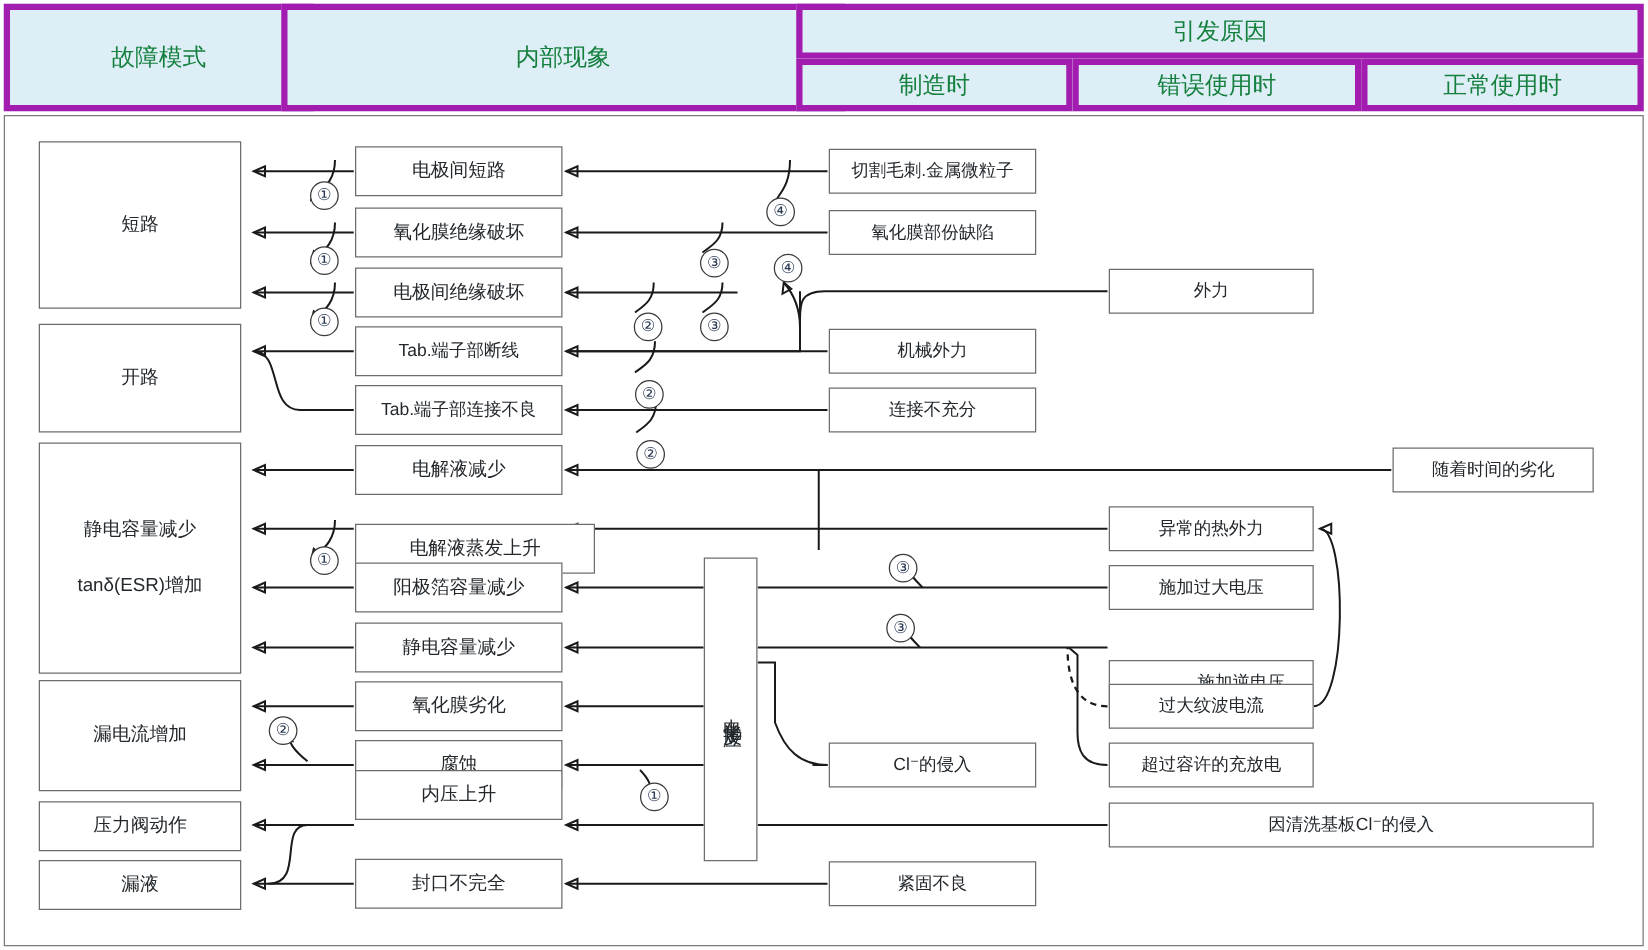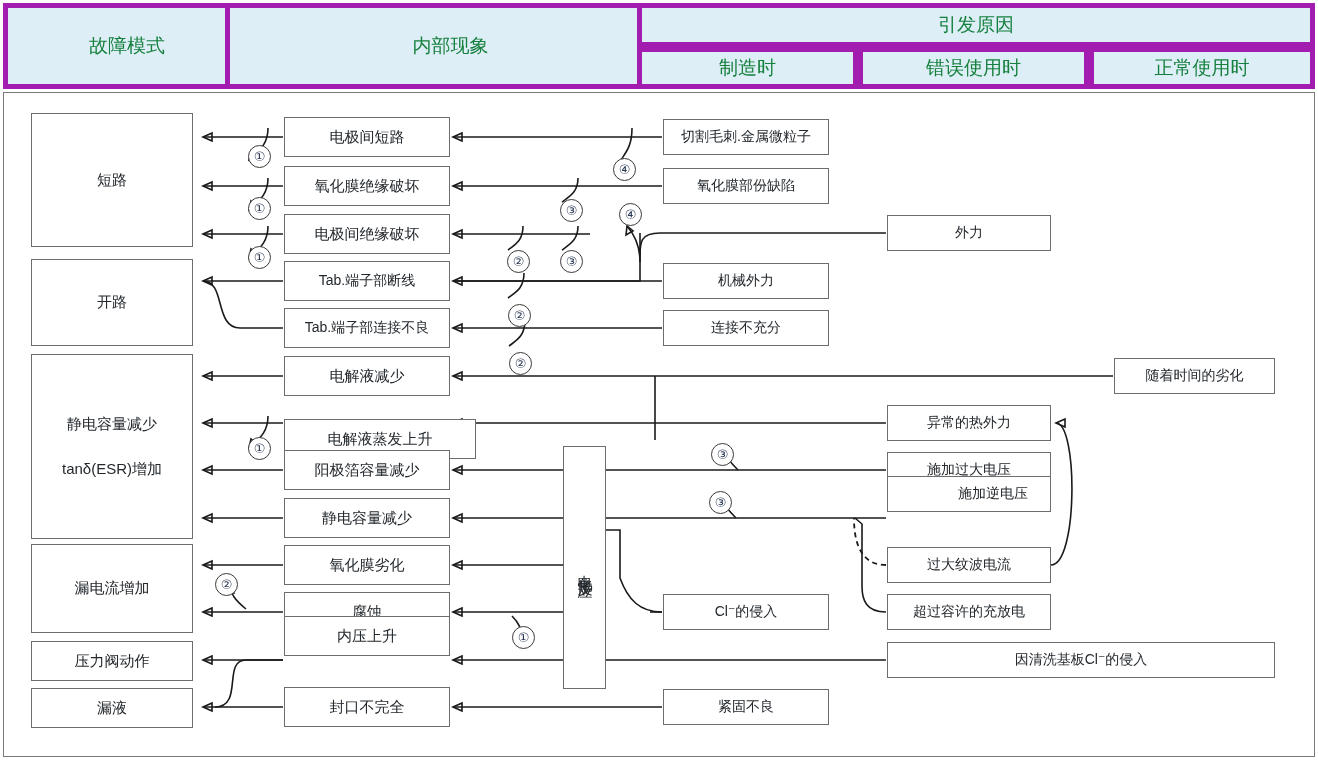--- a/index.html
+++ b/index.html
@@ -225,21 +225,21 @@
   <div class="nd sm" style="left:663px;top:119px;width:166px;height:36px;">切割毛刺.金属微粒子</div>
   <div class="nd sm" style="left:663px;top:168px;width:166px;height:36px;">氧化膜部份缺陷</div>
   <div class="nd sm" style="left:663px;top:263px;width:166px;height:36px;">机械外力</div>
   <div class="nd sm" style="left:663px;top:310px;width:166px;height:36px;">连接不充分</div>
   <div class="nd sm" style="left:663px;top:594px;width:166px;height:36px;">Cl⁻的侵入</div>
   <div class="nd sm" style="left:663px;top:689px;width:166px;height:36px;">紧固不良</div>
 
   <div class="nd sm" style="left:887px;top:215px;width:164px;height:36px;">外力</div>
   <div class="nd sm" style="left:887px;top:405px;width:164px;height:36px;">异常的热外力</div>
   <div class="nd sm" style="left:887px;top:452px;width:164px;height:36px;">施加过大电压</div>
-  <div class="nd sm" style="left:887px;top:476px;width:164px;height:36px;padding-left:48px;">施加逆电压</div>
+  <div class="nd sm" style="left:887px;top:528px;width:164px;height:36px;padding-left:48px;">施加逆电压</div>
   <div class="nd sm" style="left:887px;top:547px;width:164px;height:36px;">过大纹波电流</div>
   <div class="nd sm" style="left:887px;top:594px;width:164px;height:36px;">超过容许的充放电</div>
   <div class="nd sm" style="left:887px;top:642px;width:388px;height:36px;text-align:right;">因清洗基板Cl⁻的侵入</div>
 
   <div class="nd sm" style="left:1114px;top:358px;width:161px;height:36px;">随着时间的劣化</div>
 
   <div id="markers">
       <div class="cn" style="left: 248px; top: 145px;">①</div>
       <div class="cn" style="left: 248px; top: 197px;">①</div>
       <div class="cn" style="left: 248px; top: 246px;">①</div>

